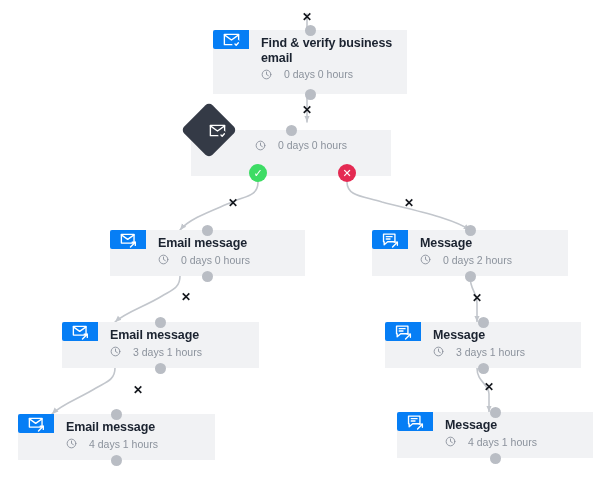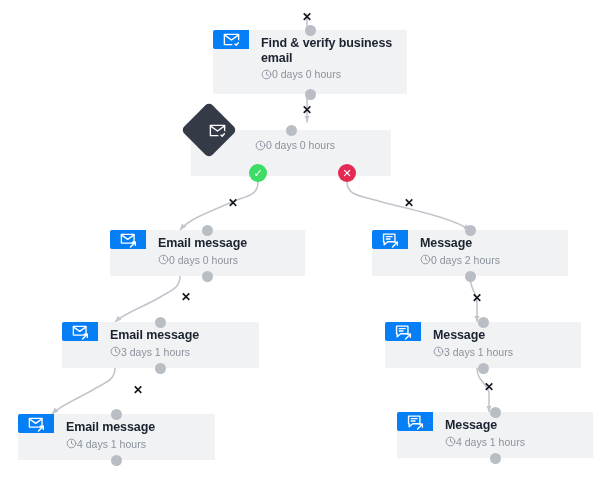--- a/index.html
+++ b/index.html
@@ -31,21 +31,21 @@
     display:flex;align-items:center;justify-content:center;width:24px;height:24px;}
   .node .body{
     flex:1 1 auto;display:flex;flex-direction:column;justify-content:center;
     padding:6px 10px 6px 12px;min-width:0;
   }
   .node .title{
     font-size:12.5px;font-weight:bold;color:#1b2330;line-height:14.5px;
     letter-spacing:-0.1px;
   }
   .node .meta{
-    display:flex;align-items:center;gap:0;margin-top:3px;
+    display:flex;align-items:center;gap:12px;margin-top:3px;
     font-size:10.5px;color:#8b929c;line-height:12px;
   }
   .node .meta .clock{flex:0 0 11px;height:11px;display:block;}
 
   
   .port{
     position:absolute;width:11px;height:11px;border-radius:50%;
     background:#b9bdc4;left:50%;margin-left:-5.5px;
   }
   .port.top{top:-5.5px;}

